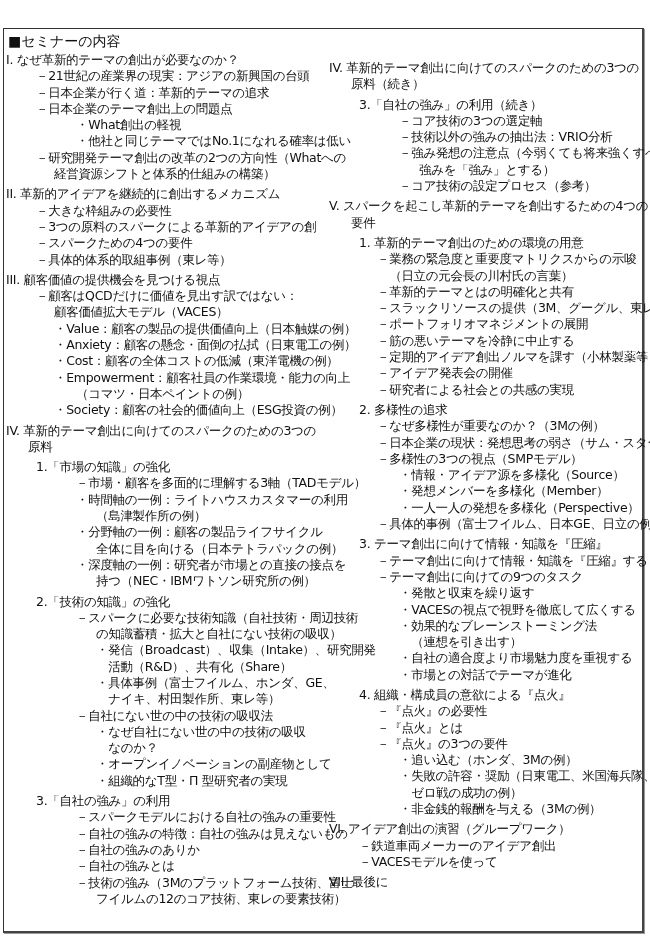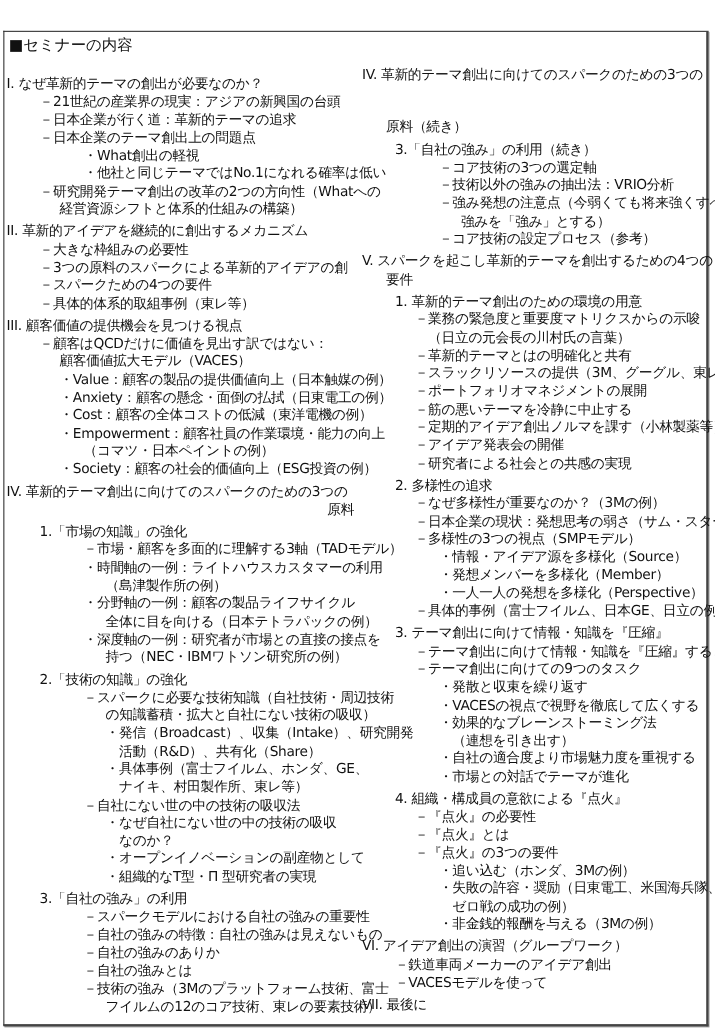--- a/index.html
+++ b/index.html
@@ -3,21 +3,21 @@
 <meta charset="utf-8">
 <style>
   html, body { margin:0; padding:0; background:#ffffff; }
   body { width:650px; height:939px; position:relative; overflow:hidden;
          font-family:"DejaVu Sans","Liberation Sans",sans-serif; color:#111; }
   .frame { position:absolute; left:3px; top:28px; width:638px; height:902px;
            border:1px solid #333; border-right:2px solid #444; border-bottom:2px solid #444;
            box-shadow:1px 1px 0 #999; }
   .title { position:absolute; left:8px; top:33px; font-size:14px; line-height:16px; }
   .col { position:absolute; top:52px; font-size:12.5px; line-height:16.3px; letter-spacing:-0.3px; }
-  .col.left { left:6px; width:316px;margin-top:16px; }
+  .col.left { left:6px; width:316px; }
   .col.right { left:329px; width:314px; top:60px; }
   .line { white-space:nowrap; }
   .i1 { padding-left:30px; }
   .i2 { padding-left:48px; }
   .i3 { padding-left:70px; }
   .i4 { padding-left:90px; }
   .gap { height:4px; }
 </style>
 </head>
 <body>
@@ -44,21 +44,21 @@
     <div class="line i1">－顧客はQCDだけに価値を見出す訳ではない：</div>
     <div class="line i2">顧客価値拡大モデル（VACES）</div>
     <div class="line i2">・Value：顧客の製品の提供価値向上（日本触媒の例）</div>
     <div class="line i2">・Anxiety：顧客の懸念・面倒の払拭（日東電工の例）</div>
     <div class="line i2">・Cost：顧客の全体コストの低減（東洋電機の例）</div>
     <div class="line i2">・Empowerment：顧客社員の作業環境・能力の向上</div>
     <div class="line i3">（コマツ・日本ペイントの例）</div>
     <div class="line i2">・Society：顧客の社会的価値向上（ESG投資の例）</div>
     <div class="gap"></div>
     <div class="line ">IV. 革新的テーマ創出に向けてのスパークのための3つの</div>
-    <div class="line i1" style="padding-left: 22px; text-align: right;">原料</div>
+    <div class="line i1" style="padding-left: 22px;">原料</div>
     <div class="gap"></div>
     <div class="line i1">1.「市場の知識」の強化</div>
     <div class="line i3">－市場・顧客を多面的に理解する3軸（TADモデル）</div>
     <div class="line i3">・時間軸の一例：ライトハウスカスタマーの利用</div>
     <div class="line i4">（島津製作所の例）</div>
     <div class="line i3">・分野軸の一例：顧客の製品ライフサイクル</div>
     <div class="line i4">全体に目を向ける（日本テトラパックの例）</div>
     <div class="line i3">・深度軸の一例：研究者が市場との直接の接点を</div>
     <div class="line i4">持つ（NEC・IBMワトソン研究所の例）</div>
     <div class="gap"></div>
@@ -78,21 +78,21 @@
     <div class="line i1">3.「自社の強み」の利用</div>
     <div class="line i3">－スパークモデルにおける自社の強みの重要性</div>
     <div class="line i3">－自社の強みの特徴：自社の強みは見えないもの</div>
     <div class="line i3">－自社の強みのありか</div>
     <div class="line i3">－自社の強みとは</div>
     <div class="line i3">－技術の強み（3Mのプラットフォーム技術、富士</div>
     <div class="line i4">フイルムの12のコア技術、東レの要素技術）</div>
   </div>
 <div class="col right" id="col-right">
     <div class="line ">IV. 革新的テーマ創出に向けてのスパークのための3つの</div>
-    <div class="line i1" style="padding-left: 22px; margin-top: 31px;">原料（続き）</div>
+    <div class="line i1" style="padding-left: 22px;">原料（続き）</div>
     <div class="gap"></div>
     <div class="line i1">3.「自社の強み」の利用（続き）</div>
     <div class="line i3">－コア技術の3つの選定軸</div>
     <div class="line i3">－技術以外の強みの抽出法：VRIO分析</div>
     <div class="line i3">－強み発想の注意点（今弱くても将来強くすべき</div>
     <div class="line i4">強みを「強み」とする）</div>
     <div class="line i3">－コア技術の設定プロセス（参考）</div>
     <div class="gap"></div>
     <div class="line ">V.  スパークを起こし革新的テーマを創出するための4つの</div>
     <div class="line i1" style="padding-left: 22px;">要件</div>

